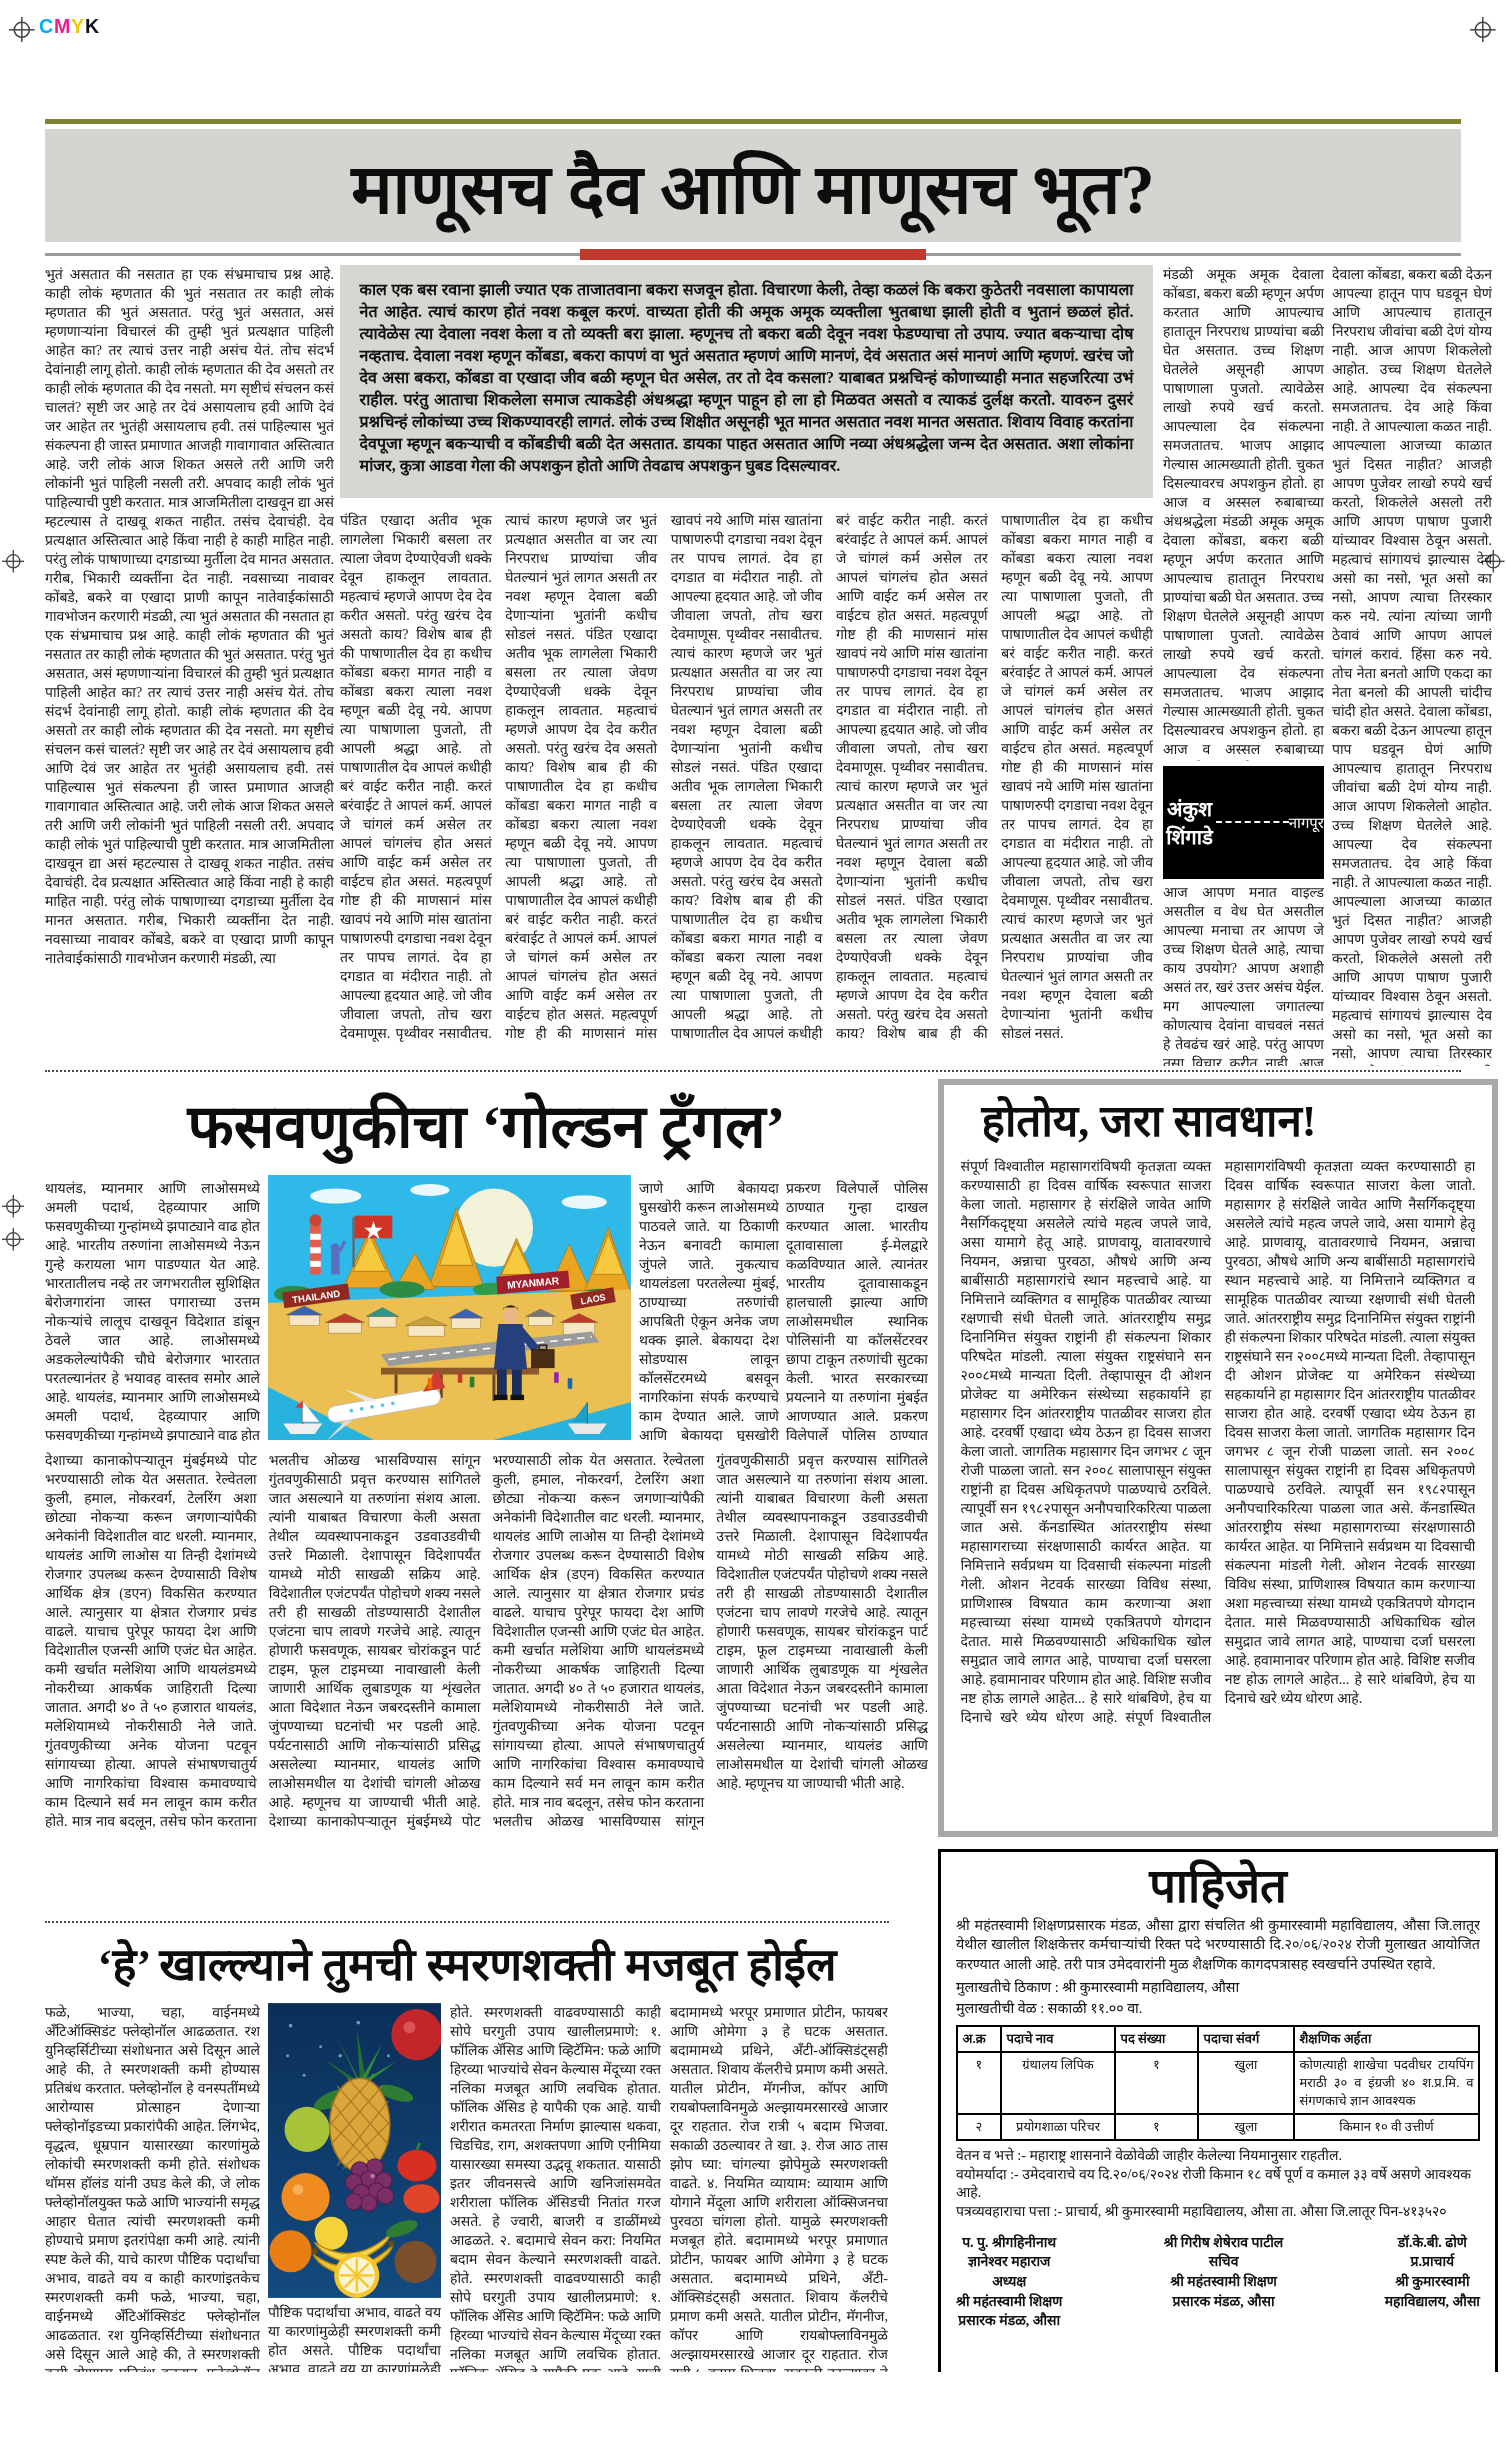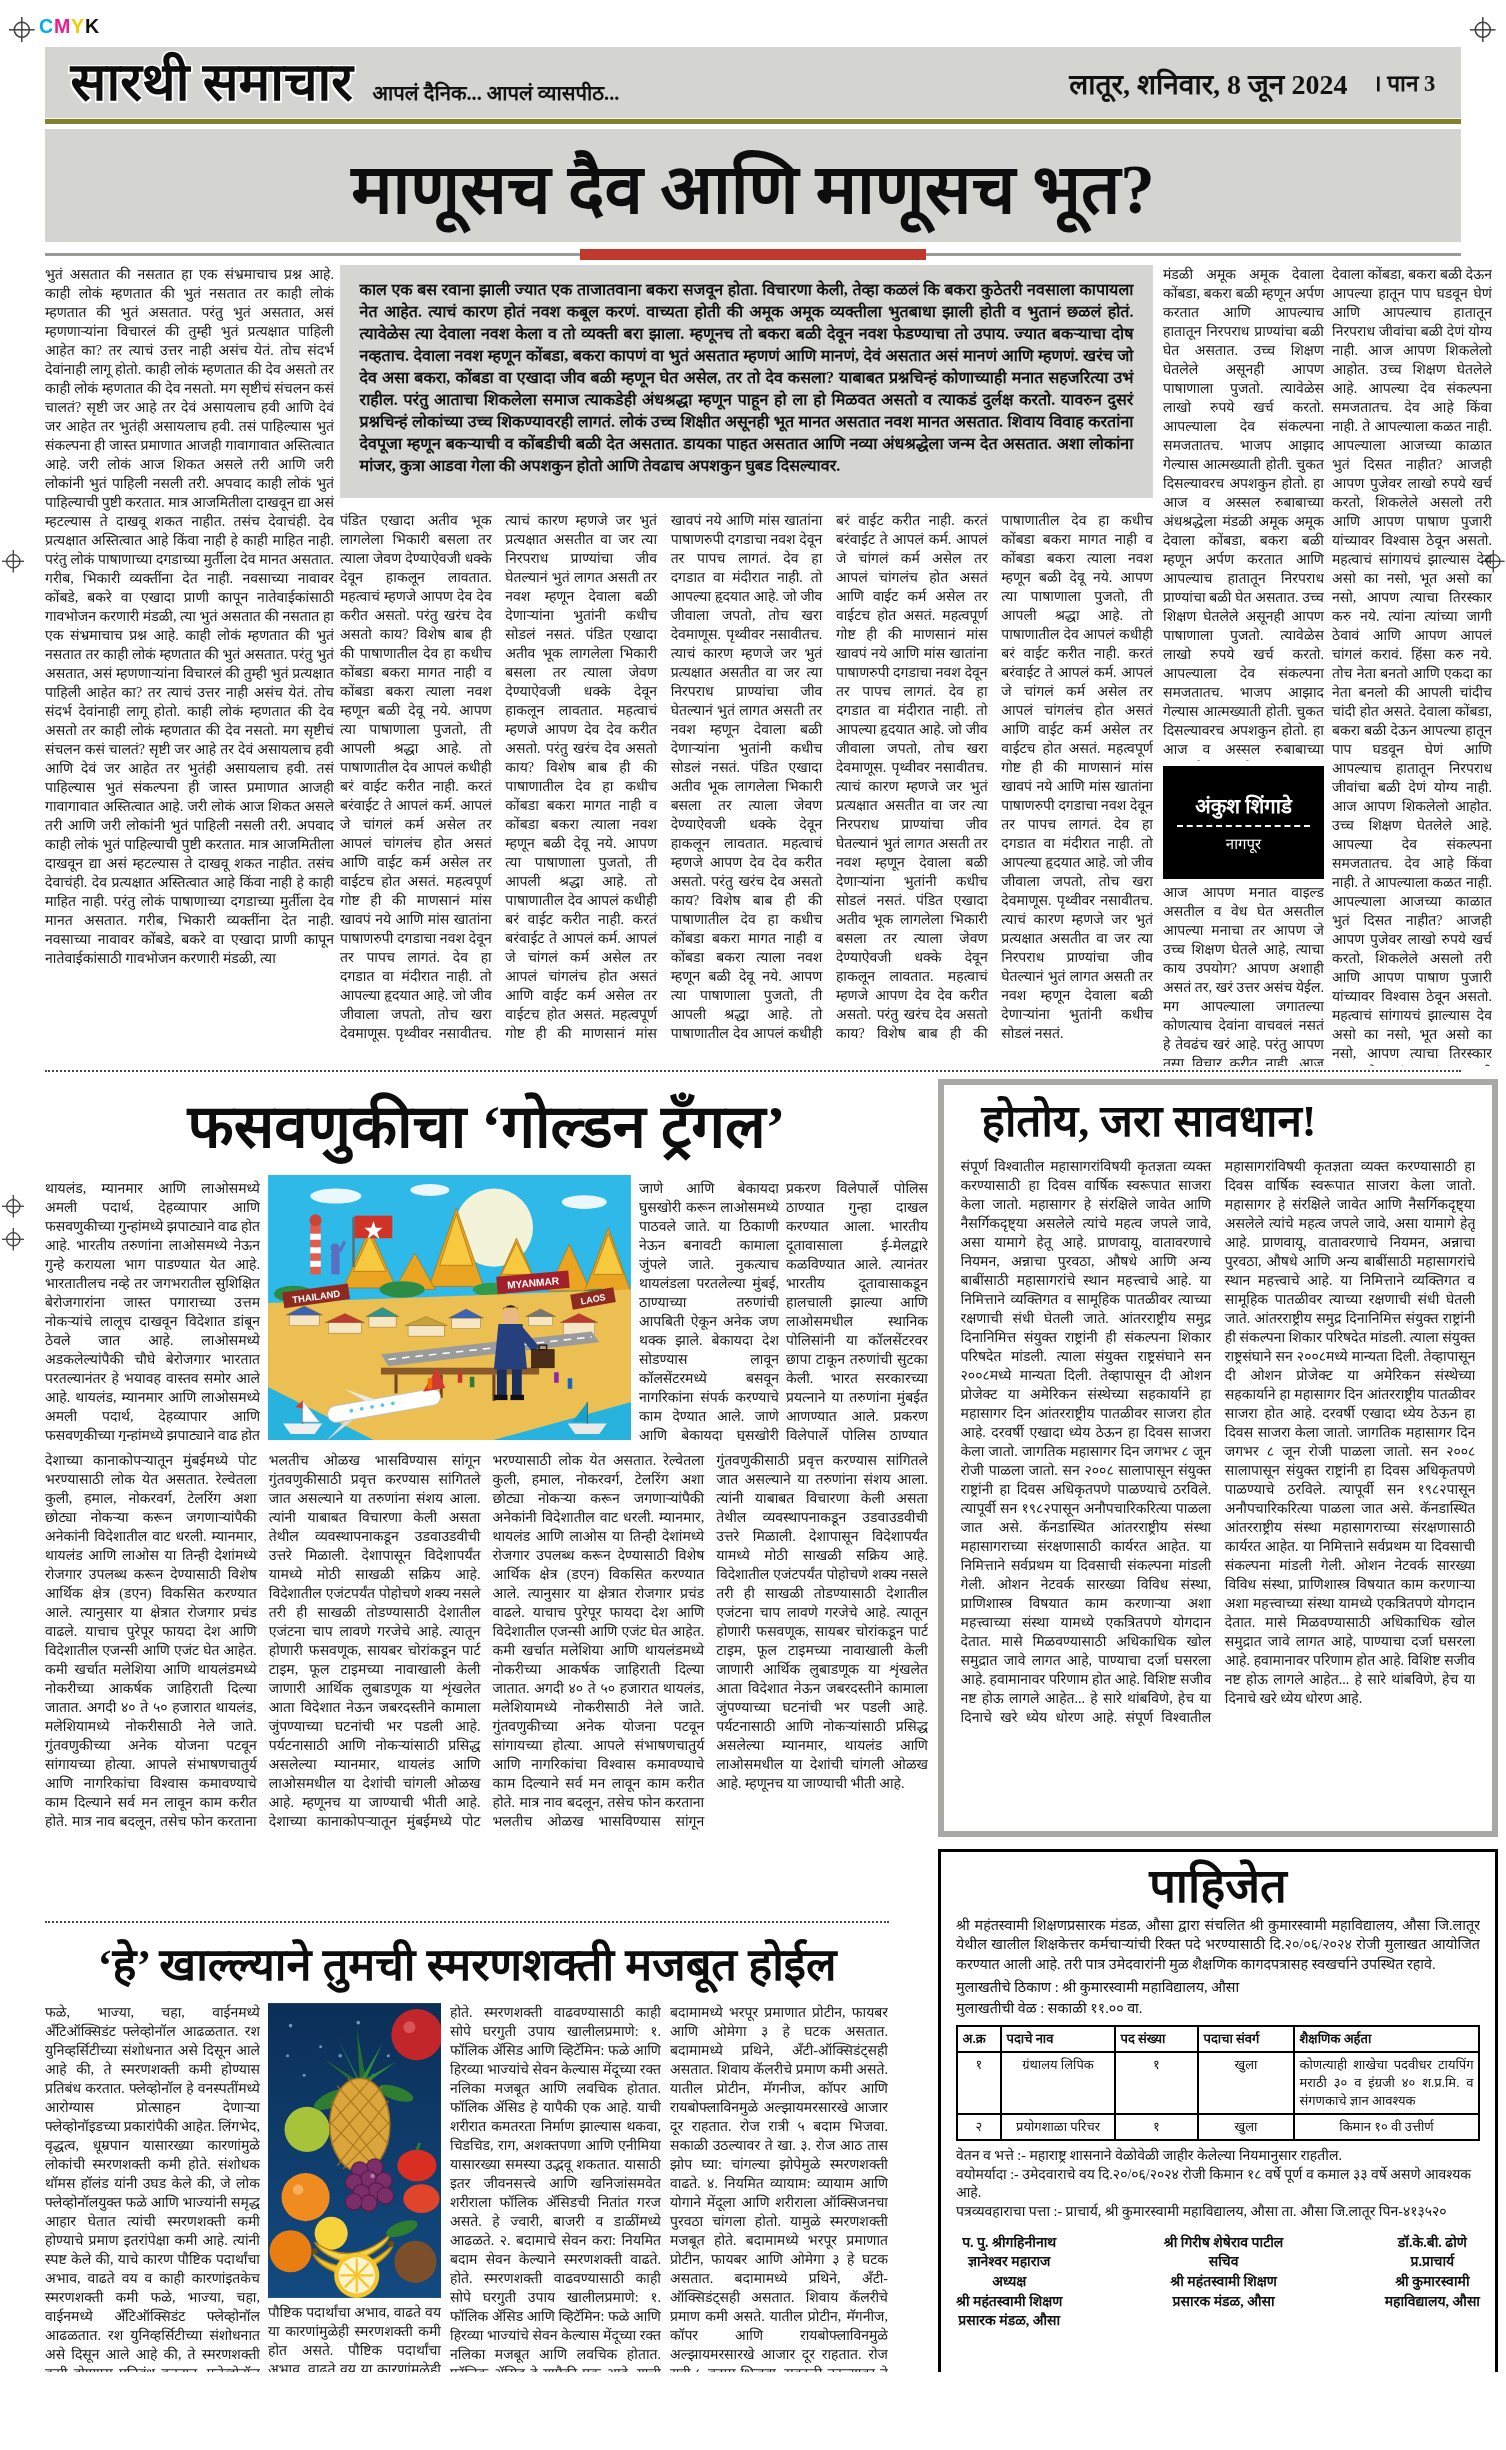--- a/index.html
+++ b/index.html
@@ -8,21 +8,21 @@
   #page{position:relative;width:1506px;height:2372px;background:#fff;overflow:hidden}
   .abs{position:absolute}
   .band{background:#d4d4d1}
   .body-text{font-size:14px;line-height:19px;text-align:justify;overflow:hidden;color:#181818}
   .headline{font-weight:900;color:#0d0d0d}
   .cmyk{font-family:"Liberation Sans",sans-serif;font-weight:700;font-size:19.6px;letter-spacing:0.8px}
   .dotted-rule{border-top:2.3px dotted #4a4a4a;height:0}
   .cols-5{column-count:5;column-gap:13.6px}
   .cols-4{column-count:4;column-gap:12px}
   .cols-2{column-count:2;column-gap:13.6px}
-  .author-box{background:#000;color:#fff;display:flex;flex-direction:column;align-items:center;justify-content:center;text-align:center}
+  .author-box{background:#000;color:#fff;display:flex;flex-direction:row;align-items:center;justify-content:center;text-align:center}
   .author-box .dash{width:82%;border-top:2.3px dashed #fff;margin:6px 0}
   .sea-box{border:6.8px solid #a8a8a6;background:#fff;padding:10.5px 16.6px}
   .wanted-box{border:3px solid #000;background:#fff;padding:9px 15px}
   table.wanted{border-collapse:collapse;width:100%;margin:6px 0 4.5px 0}
   table.wanted th,table.wanted td{border:2.3px solid #000;font-size:13px;line-height:18px;padding:3px 4.5px;vertical-align:top}
   table.wanted th{font-weight:700;text-align:left}
   table.wanted td{text-align:center}
   table.wanted td.qual{text-align:justify}
   .pre{white-space:pre-line}
   .lbl{font-weight:400}
@@ -72,26 +72,20 @@
       </svg>
   </div>
   <div class="abs" style="left:1.5px;top:1228px">
     <svg width="22.6" height="22.6" viewBox="0 0 34 34">
         <circle cx="17" cy="17" r="10" fill="none" stroke="#444" stroke-width="2"></circle>
         <line x1="17" y1="0" x2="17" y2="34" stroke="#444" stroke-width="2"></line>
         <line x1="0" y1="17" x2="34" y2="17" stroke="#444" stroke-width="2"></line>
       </svg>
   </div>
 
-  <div class="abs band" style="left:45px;top:47px;width:1416px;height:71px;display:flex;align-items:center;padding:0 25.6px">
-    <span class="headline" style="font-size:53px;line-height:53px;text-shadow:1.5px 1.5px 0 #fff,-1.5px -1.5px 0 #fff,1.5px -1.5px 0 #fff,-1.5px 1.5px 0 #fff">सारथी समाचार</span>
-    <span style="font-size:20.3px;font-weight:700;margin-left:19.6px;margin-top:19.6px">आपलं दैनिक... आपलं व्यासपीठ...</span>
-    <span style="margin-left:auto;font-size:28px;font-weight:900">लातूर, शनिवार, 8 जून  2024</span>
-    <span style="font-size:22.6px;font-weight:700;margin-left:25.6px">। पान 3</span>
-  </div>
   <div class="abs" style="left:45px;top:119px;width:1416px;height:5.3px;background:#82822e"></div>
 
   <div class="abs band" style="left:45px;top:129px;width:1416px;height:113px;display:flex;align-items:center;justify-content:center">
     <span class="headline" style="font-size:69px">माणूसच दैव आणि माणूसच भूत?</span>
   </div>
   <div class="abs" style="left:45px;top:253px;width:1416px;height:3px;background:#9a9a98"></div>
   <div class="abs" style="left:580px;top:249px;width:346px;height:10.5px;background:#bf3a2c"></div>
 
   <div class="abs body-text" style="left:45px;top:265px;width:289px;height:801px">भुतं असतात की नसतात हा एक संभ्रमाचाच प्रश्न आहे. काही लोकं म्हणतात की भुतं नसतात तर काही लोकं म्हणतात की भुतं असतात. परंतु भुतं असतात, असं म्हणणाऱ्यांना विचारलं की तुम्ही भुतं प्रत्यक्षात पाहिली आहेत का? तर त्याचं उत्तर नाही असंच येतं. तोच संदर्भ देवांनाही लागू होतो. काही लोकं म्हणतात की देव असतो तर काही लोकं म्हणतात की देव नसतो. मग सृष्टीचं संचलन कसं चालतं? सृष्टी जर आहे तर देवं असायलाच हवी आणि देवं जर आहेत तर भुतंही असायलाच हवी. तसं पाहिल्यास भुतं संकल्पना ही जास्त प्रमाणात आजही गावागावात अस्तित्वात आहे. जरी लोकं आज शिकत असले तरी आणि जरी लोकांनी भुतं पाहिली नसली तरी. अपवाद काही लोकं भुतं पाहिल्याची पुष्टी करतात. मात्र आजमितीला दाखवून द्या असं म्हटल्यास ते दाखवू शकत नाहीत. तसंच देवाचंही. देव प्रत्यक्षात अस्तित्वात आहे किंवा नाही हे काही माहित नाही. परंतु लोकं पाषाणाच्या दगडाच्या मुर्तीला देव मानत असतात. गरीब, भिकारी व्यक्तींना देत नाही. नवसाच्या नावावर कोंबडे, बकरे वा एखादा प्राणी कापून नातेवाईकांसाठी गावभोजन करणारी मंडळी, त्या भुतं असतात की नसतात हा एक संभ्रमाचाच प्रश्न आहे. काही लोकं म्हणतात की भुतं नसतात तर काही लोकं म्हणतात की भुतं असतात. परंतु भुतं असतात, असं म्हणणाऱ्यांना विचारलं की तुम्ही भुतं प्रत्यक्षात पाहिली आहेत का? तर त्याचं उत्तर नाही असंच येतं. तोच संदर्भ देवांनाही लागू होतो. काही लोकं म्हणतात की देव असतो तर काही लोकं म्हणतात की देव नसतो. मग सृष्टीचं संचलन कसं चालतं? सृष्टी जर आहे तर देवं असायलाच हवी आणि देवं जर आहेत तर भुतंही असायलाच हवी. तसं पाहिल्यास भुतं संकल्पना ही जास्त प्रमाणात आजही गावागावात अस्तित्वात आहे. जरी लोकं आज शिकत असले तरी आणि जरी लोकांनी भुतं पाहिली नसली तरी. अपवाद काही लोकं भुतं पाहिल्याची पुष्टी करतात. मात्र आजमितीला दाखवून द्या असं म्हटल्यास ते दाखवू शकत नाहीत. तसंच देवाचंही. देव प्रत्यक्षात अस्तित्वात आहे किंवा नाही हे काही माहित नाही. परंतु लोकं पाषाणाच्या दगडाच्या मुर्तीला देव मानत असतात. गरीब, भिकारी व्यक्तींना देत नाही. नवसाच्या नावावर कोंबडे, बकरे वा एखादा प्राणी कापून नातेवाईकांसाठी गावभोजन करणारी मंडळी, त्या</div>
 

